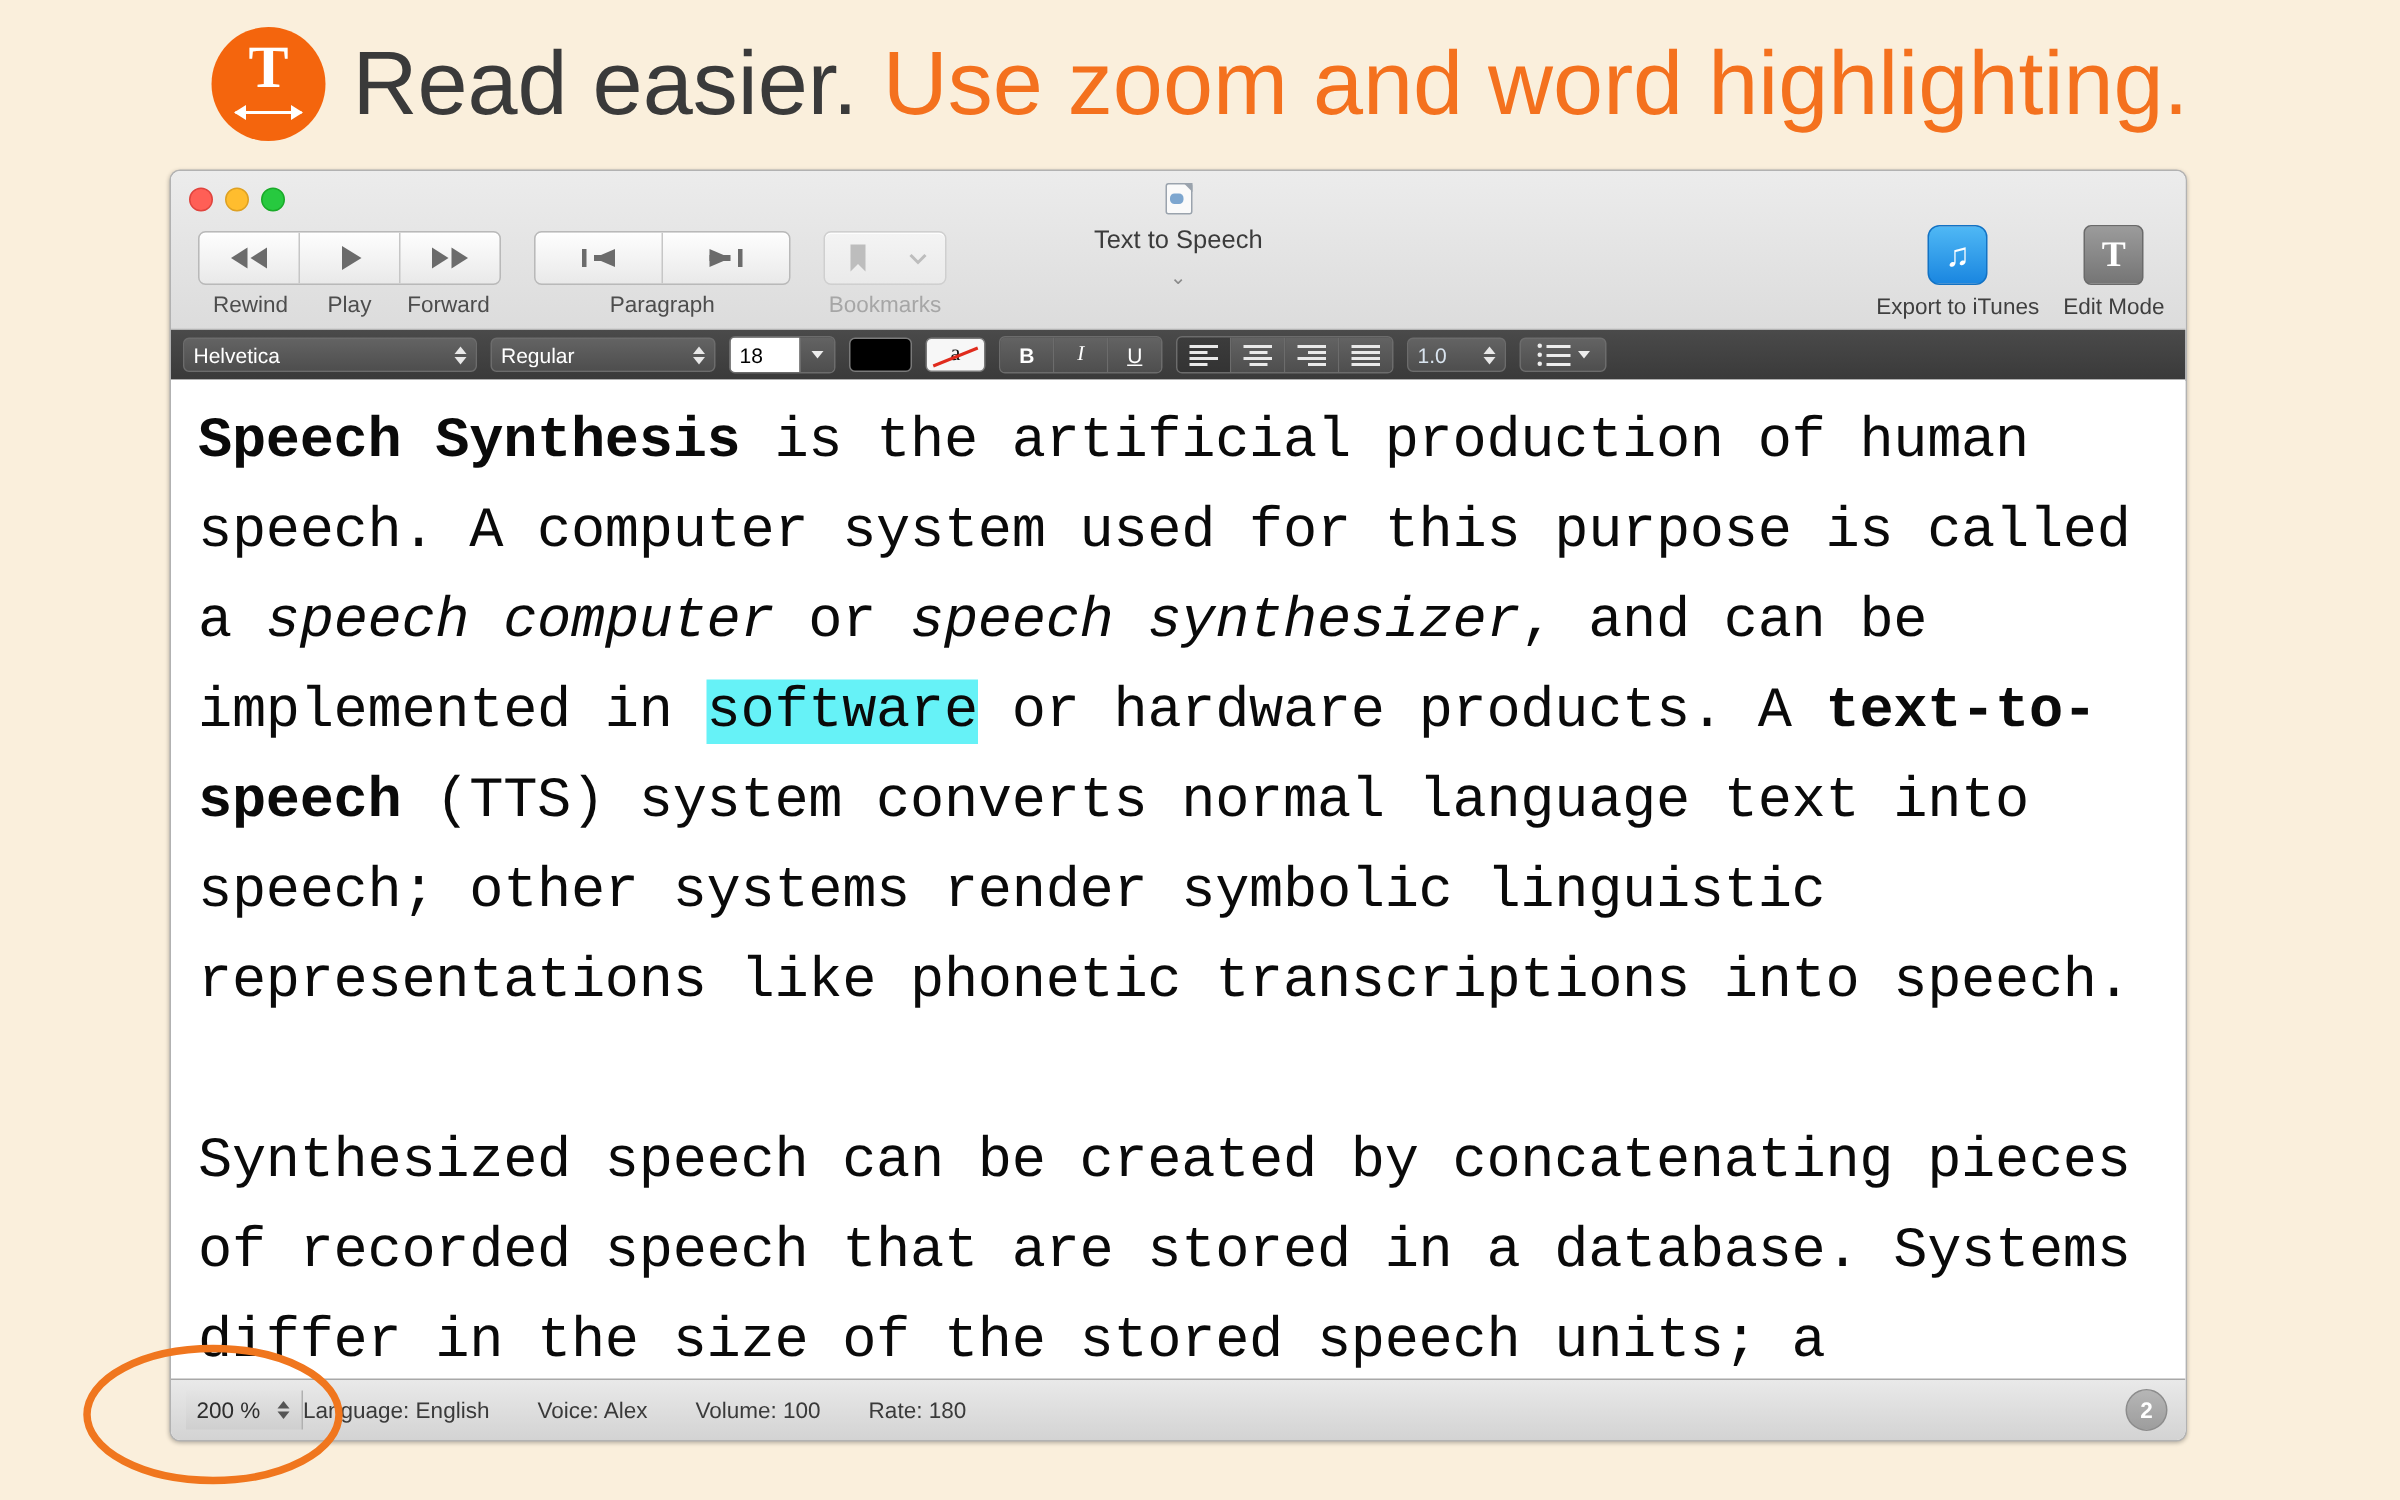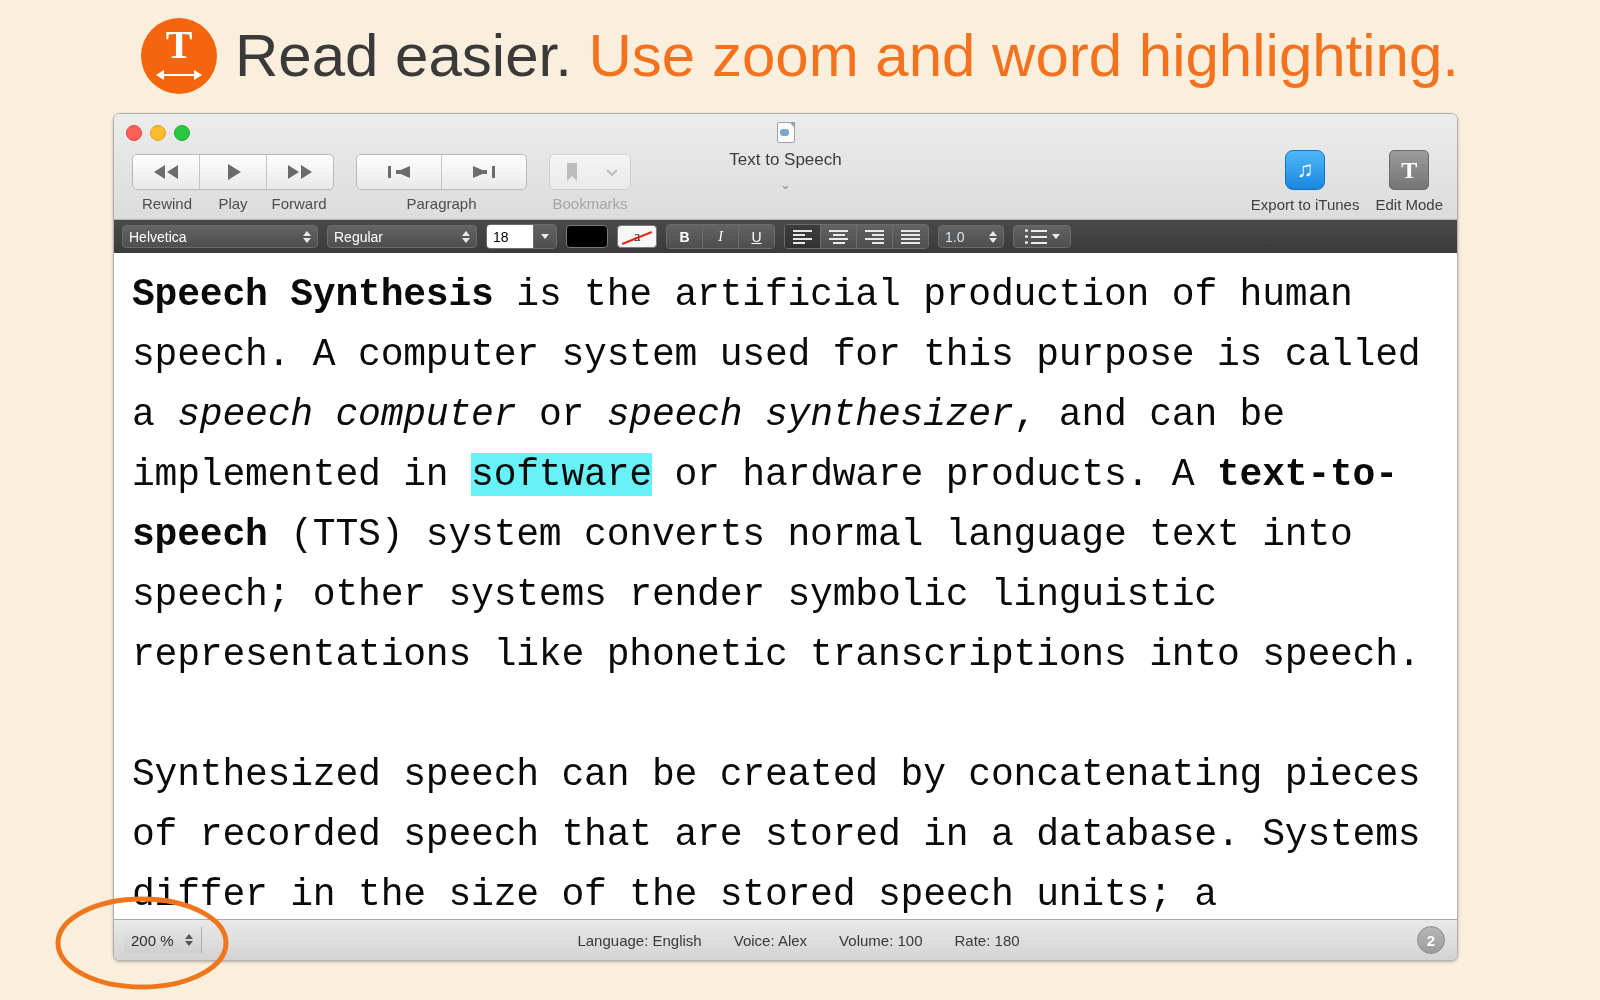--- a/index.html
+++ b/index.html
@@ -242,21 +242,21 @@
     box-sizing:border-box;
     background:linear-gradient(#e4e4e4,#cfcfcf);
     border-right:1px solid #b0b0b0;
     font-size:15px;color:#2e2e2e;
   }
   .zoomctl .updown i.u{border-bottom:5px solid #555;}
   .zoomctl .updown i.d{border-top:5px solid #555;}
   .status-info{
     flex:1;text-align:right;padding-right:22px;
     font-size:15px;color:#3a3a3a;
-    display:flex;justify-content:center;gap:32px;
+    display:flex;justify-content:flex-start;gap:32px;
   }
   .page-badge{
     margin-right:12px;width:26px;height:26px;border-radius:50%;
     background:linear-gradient(#b6b6b6,#9d9d9d);
     border:1px solid #8c8c8c;
     color:#fff;font-size:15px;font-weight:bold;
     display:flex;align-items:center;justify-content:center;
   }
 
   

